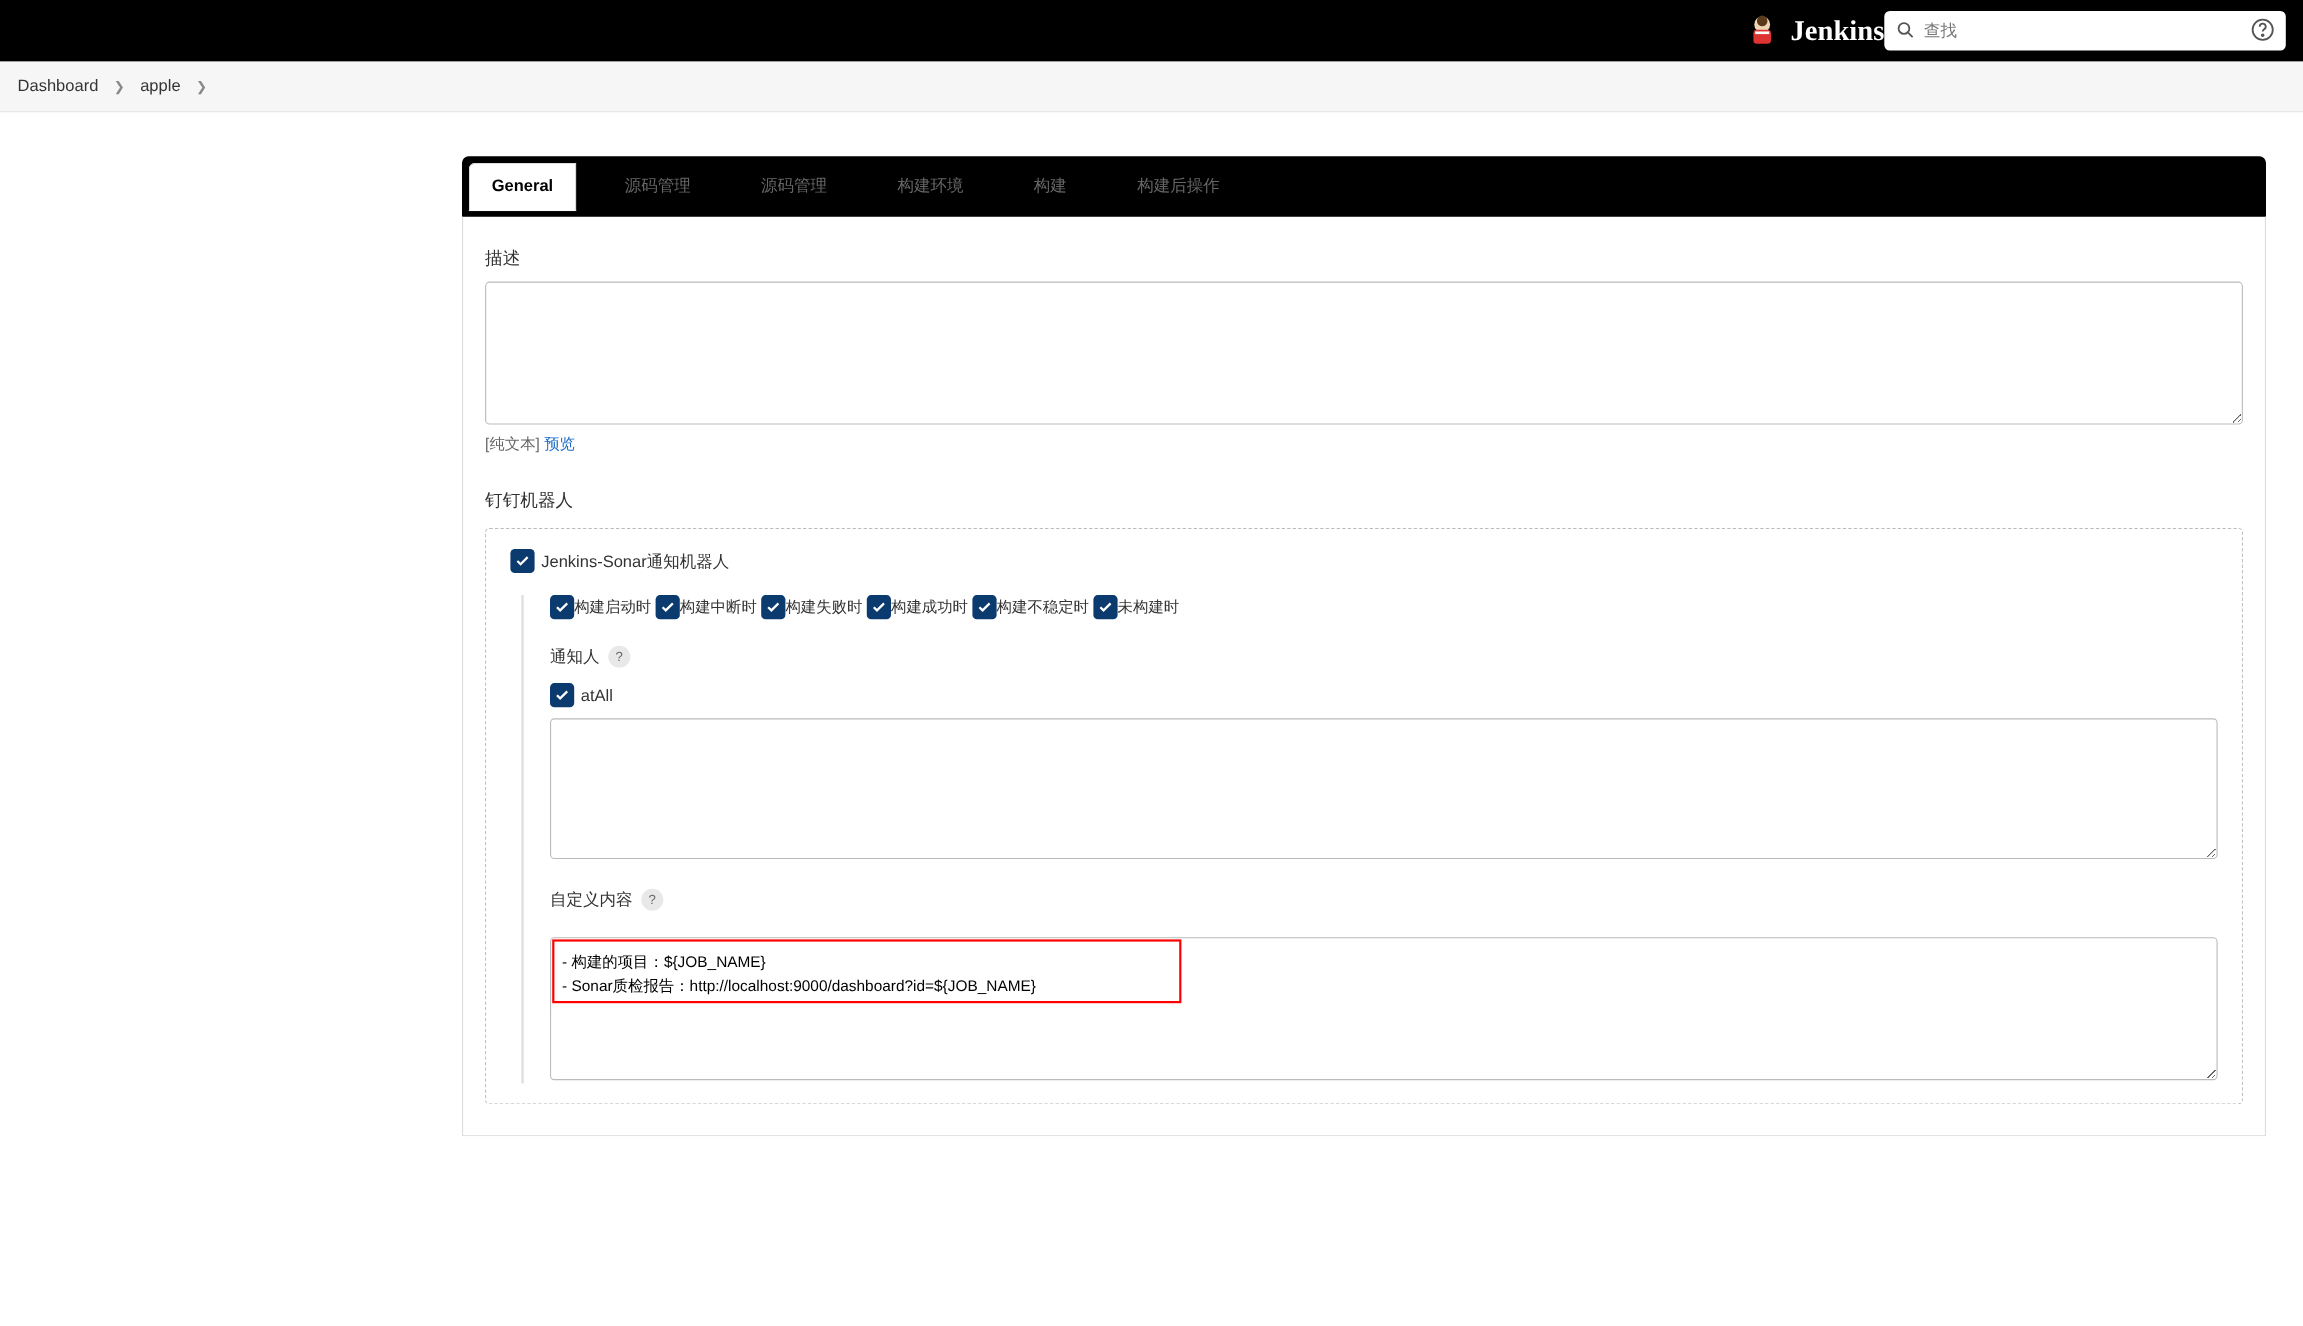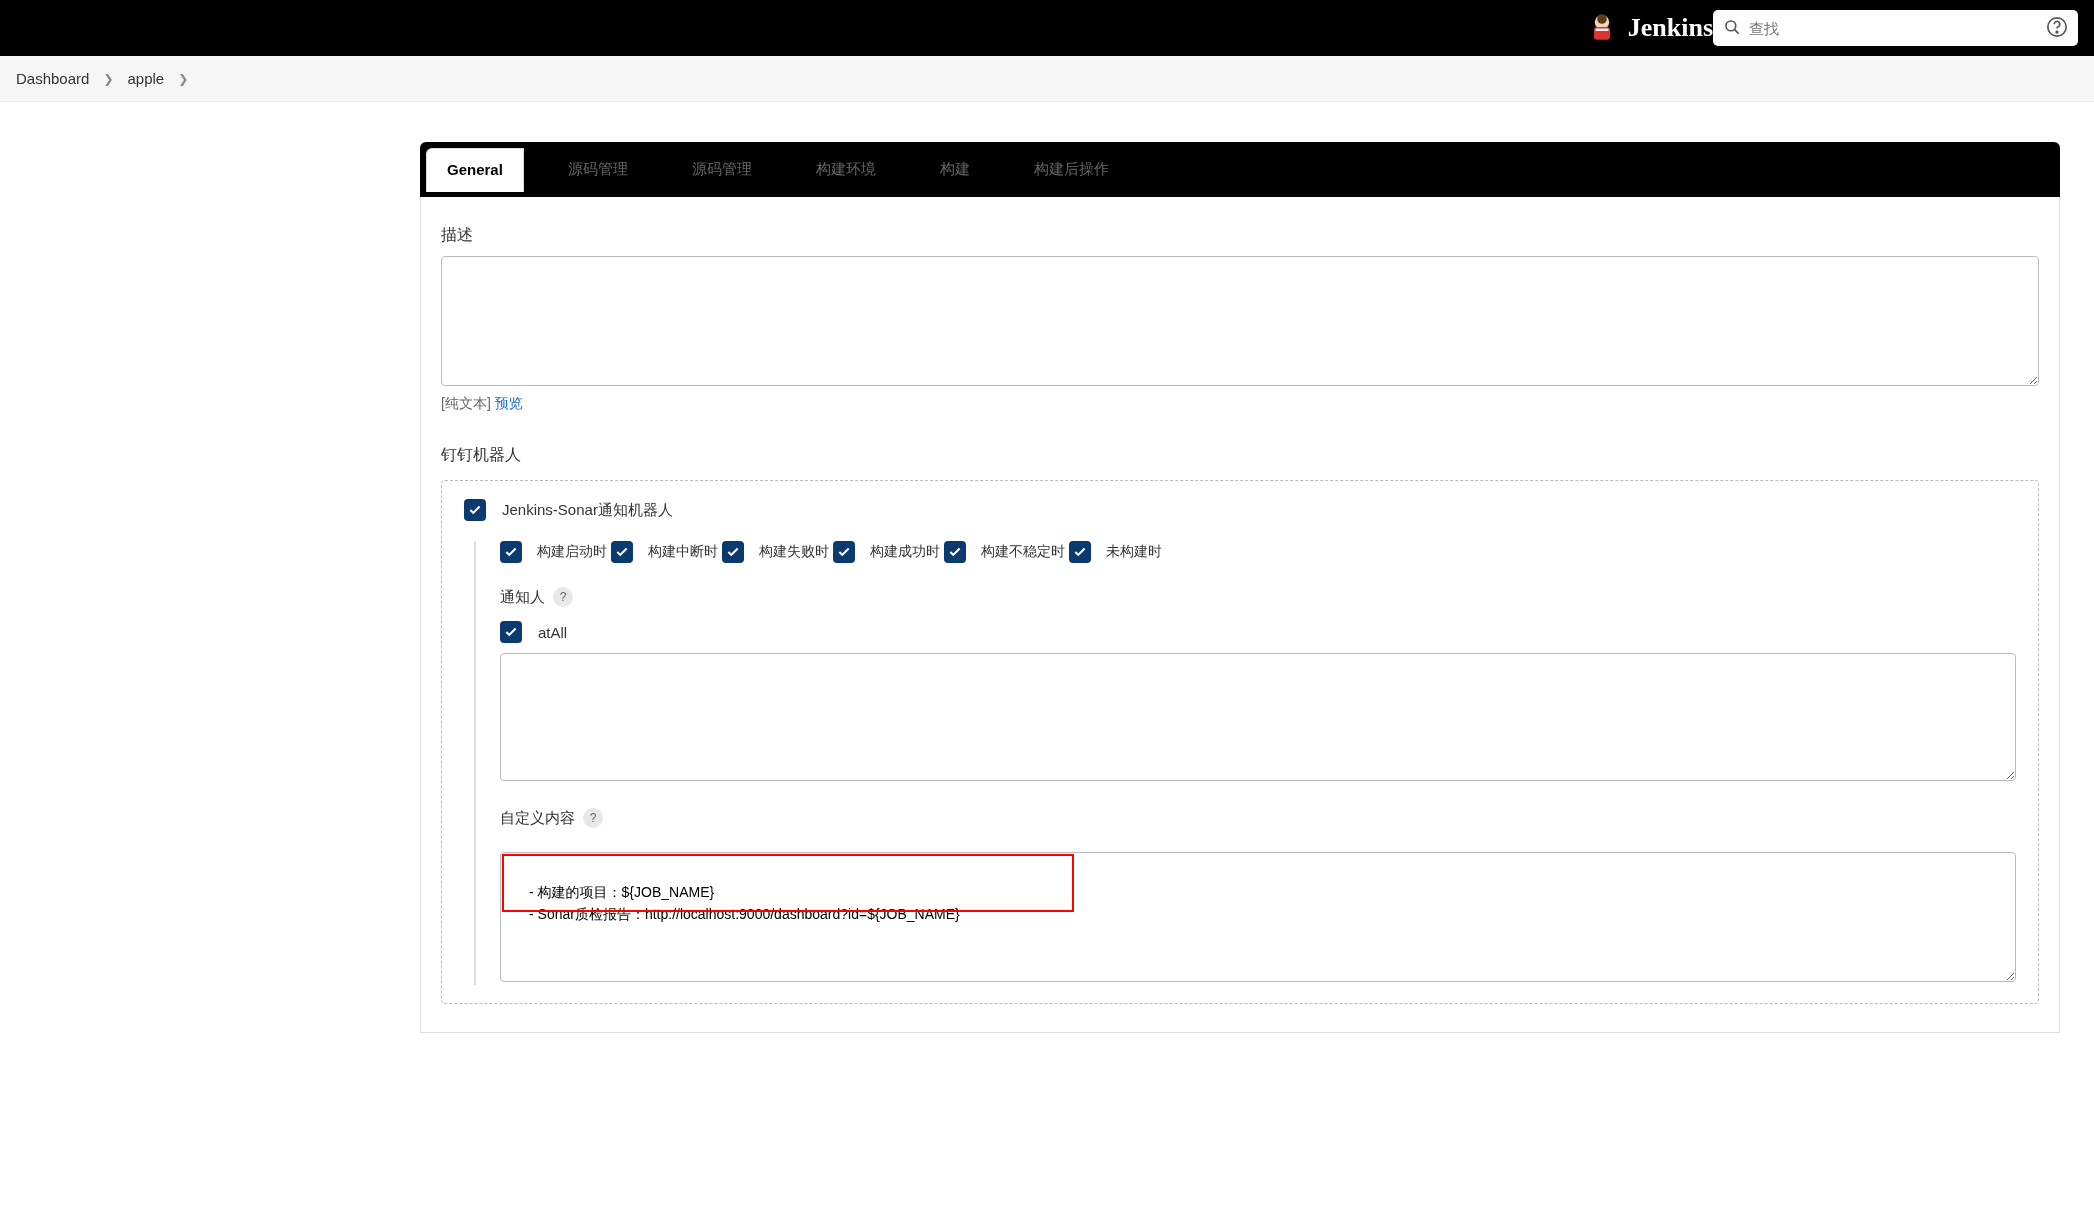--- a/index.html
+++ b/index.html
@@ -35,35 +35,35 @@
 .field-label { font-size: 16px; margin-bottom: 10px; display: block; }
 .textarea-desc { width: 100%; height: 130px; border: 1px solid #bbb; border-radius: 4px; padding: 8px; font-size: 14px; resize: both; }
 .format-row { margin-top: 6px; font-size: 14px; }
 .format-plain { color: #666; }
 .format-preview { color: #1a6bc7; cursor: pointer; }
 
 .section-title { font-size: 16px; margin-top: 32px; margin-bottom: 14px; }
 
 
 .robot-block { border: 1.5px dashed #bbb; border-radius: 4px; padding: 18px 22px; }
-.checkbox-row { display: flex; align-items: center; gap: 16px; }
+.checkbox-row { display: flex; align-items: center; gap: 6px; }
 .jenkins-cb { width: 22px; height: 22px; background: #0b3a6f; border-radius: 4px; display: inline-flex; align-items: center; justify-content: center; cursor: pointer; flex-shrink: 0; }
 .jenkins-cb svg { width: 14px; height: 14px; color: #fff; }
 .cb-label { font-size: 15px; }
 
 .inner-section { border-left: 2px solid #ddd; margin-left: 10px; margin-top: 20px; padding-left: 24px; }
 .sub-label { font-size: 15px; margin-bottom: 14px; display: flex; align-items: center; gap: 8px; }
 .help-badge { width: 20px; height: 20px; border-radius: 50%; background: #e8e8e8; color: #666; font-size: 12px; display: inline-flex; align-items: center; justify-content: center; cursor: pointer; }
 .timing-checks { display: flex; flex-wrap: wrap; gap: 6px 4px; align-items: center; margin-bottom: 24px; }
-.timing-checks .checkbox-row { gap: 15px; text-align: right; }
+.timing-checks .checkbox-row { gap: 0; text-align: right; }
 .timing-checks .cb-label { font-size: 14px; }
 
 .atall-textarea { width: 100%; height: 128px; border: 1px solid #bbb; border-radius: 4px; padding: 8px; font-size: 14px; resize: both; margin-top: 10px; }
 .custom-textarea-wrap { position: relative; }
-.custom-textarea { width: 100%; height: 130px; border: 1px solid #bbb; border-radius: 4px; padding: 28px; font-size: 14px; font-family: inherit; resize: both; margin-top: 10px; line-height: 1.6; }
+.custom-textarea { width: 100%; height: 130px; border: 1px solid #bbb; border-radius: 4px; padding: 10px; font-size: 14px; font-family: inherit; resize: both; margin-top: 10px; line-height: 1.6; }
 .red-highlight { position: absolute; border: 2.5px solid #f00; pointer-events: none; top: 12px; left: 2px; width: 572px; height: 58px; }
 </style>
 </head>
 <body>
 
 <div class="top-header">
   <div class="logo-area">
     <span>
       <svg class="jenkins-logo-icon" viewBox="0 0 40 40">
         <circle cx="20" cy="14" r="9" fill="#f0d6b5"></circle>

